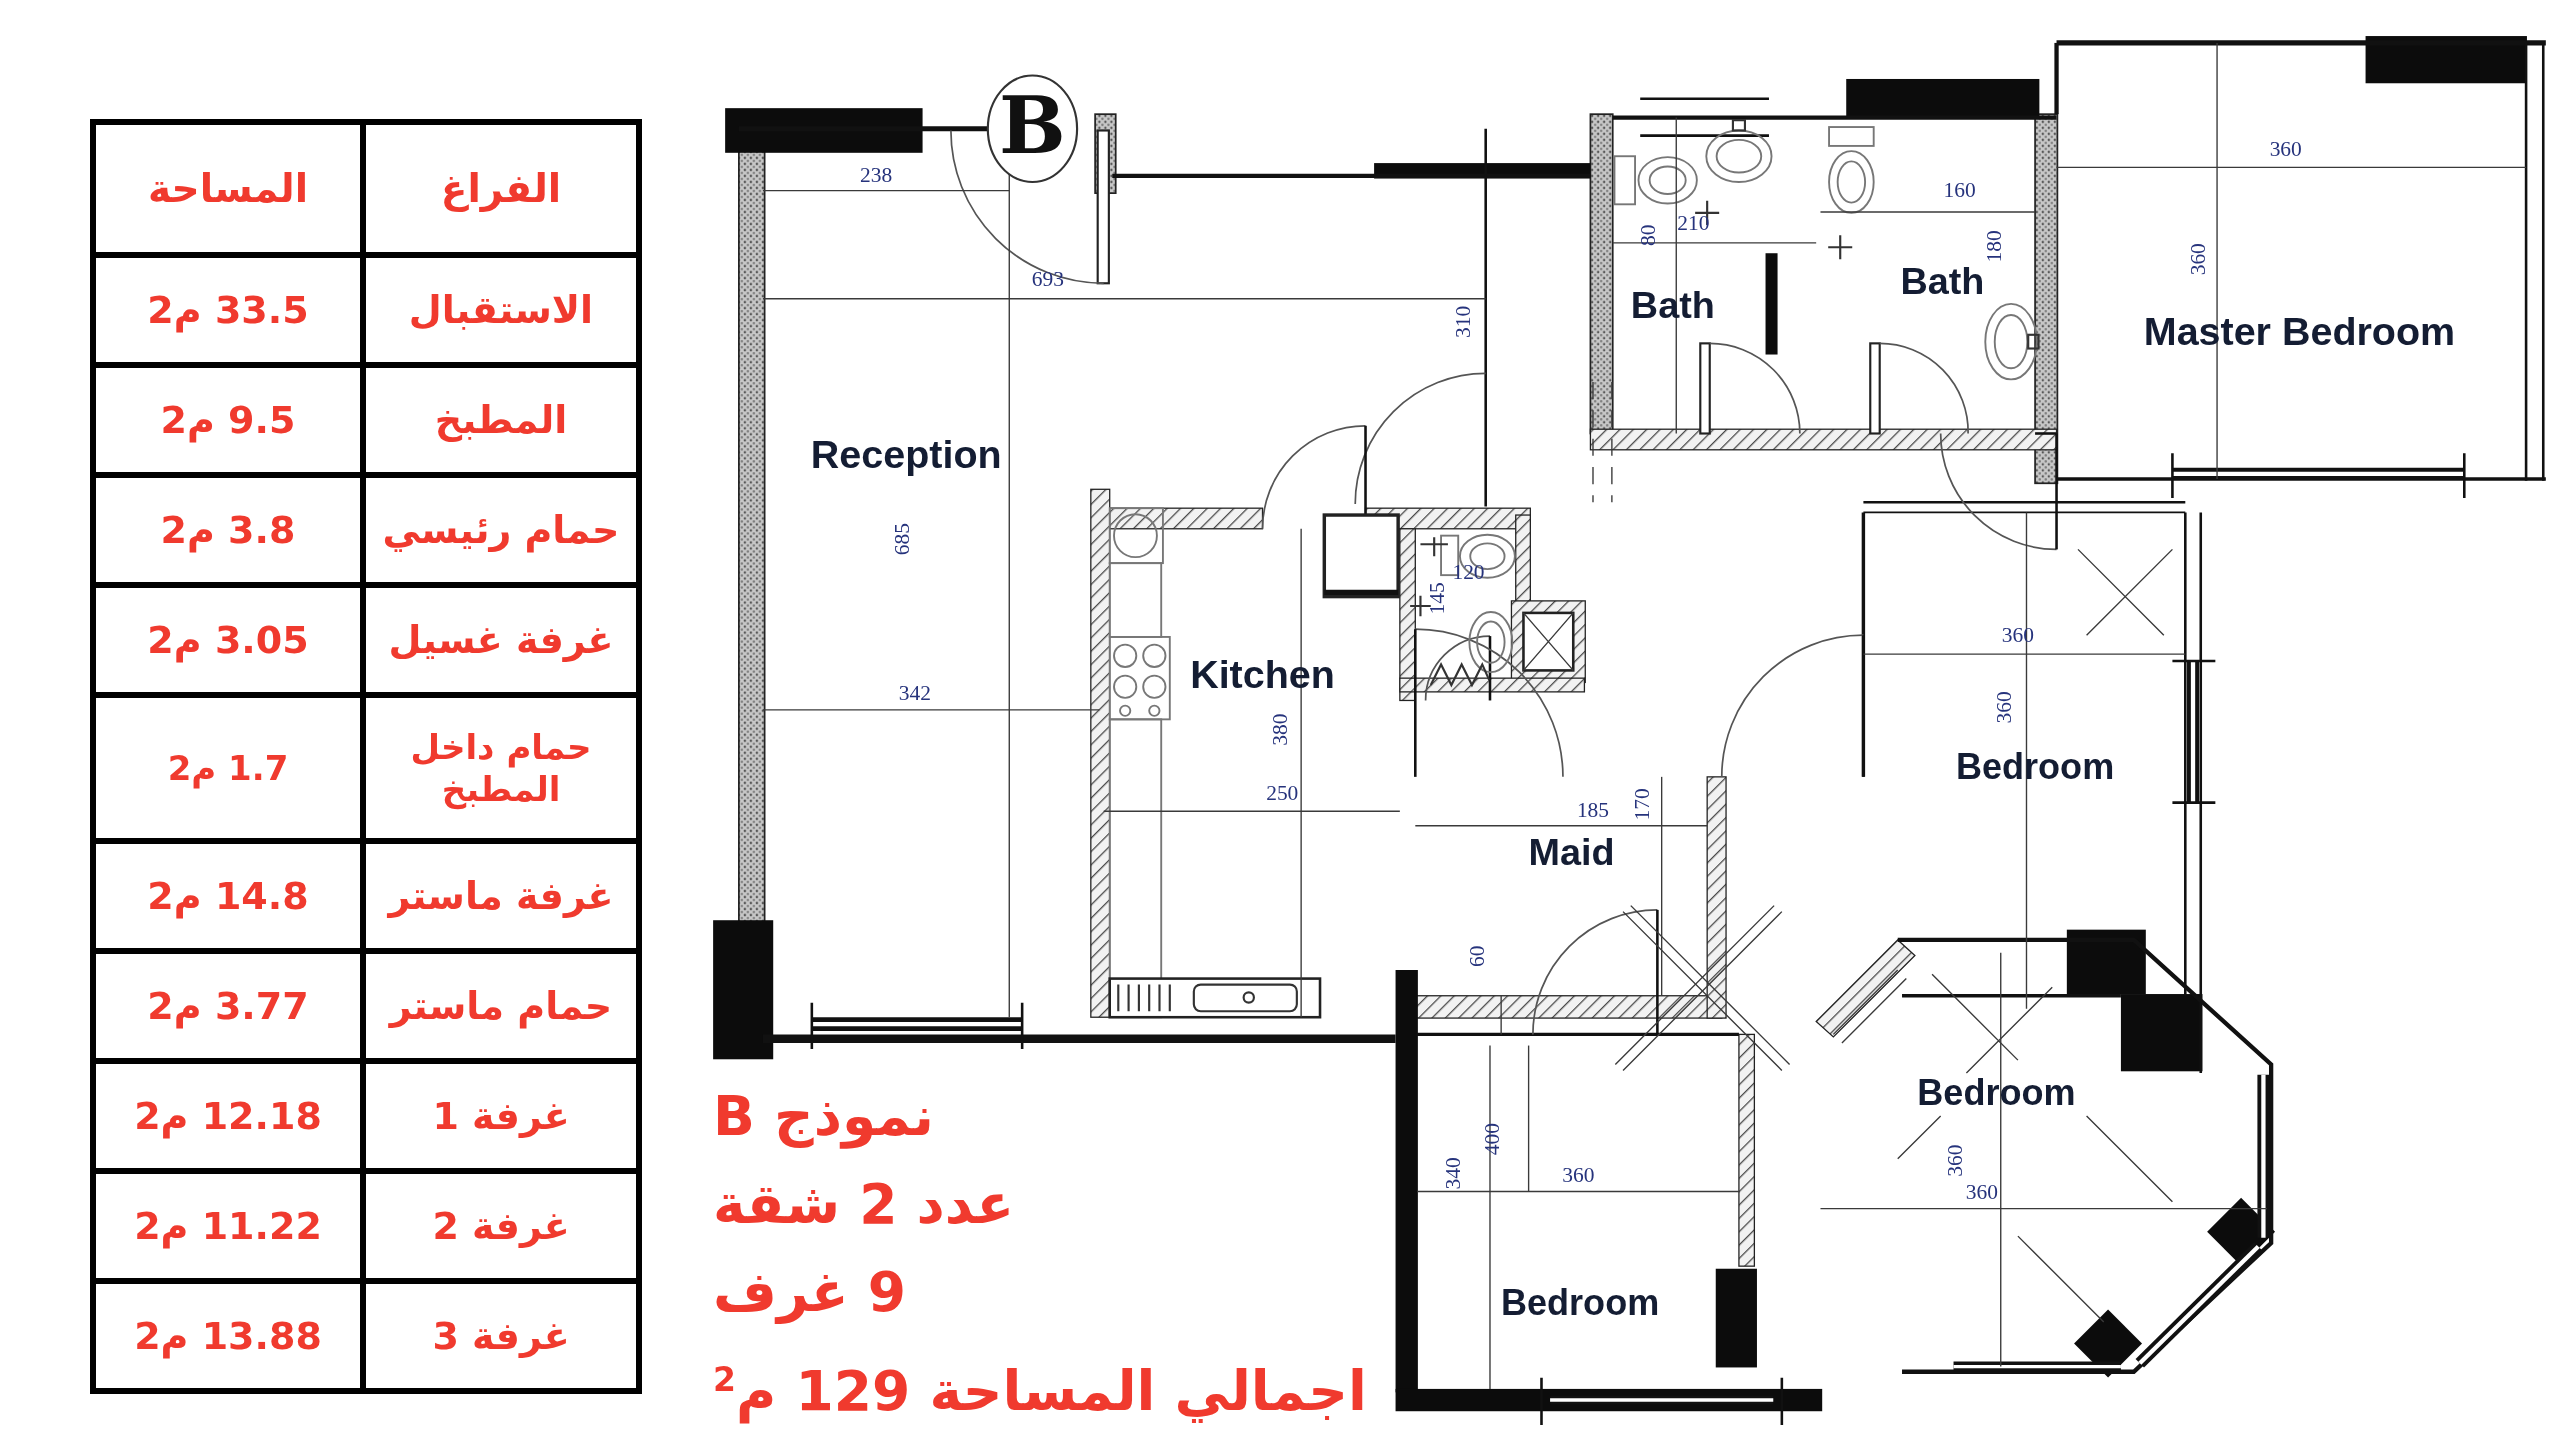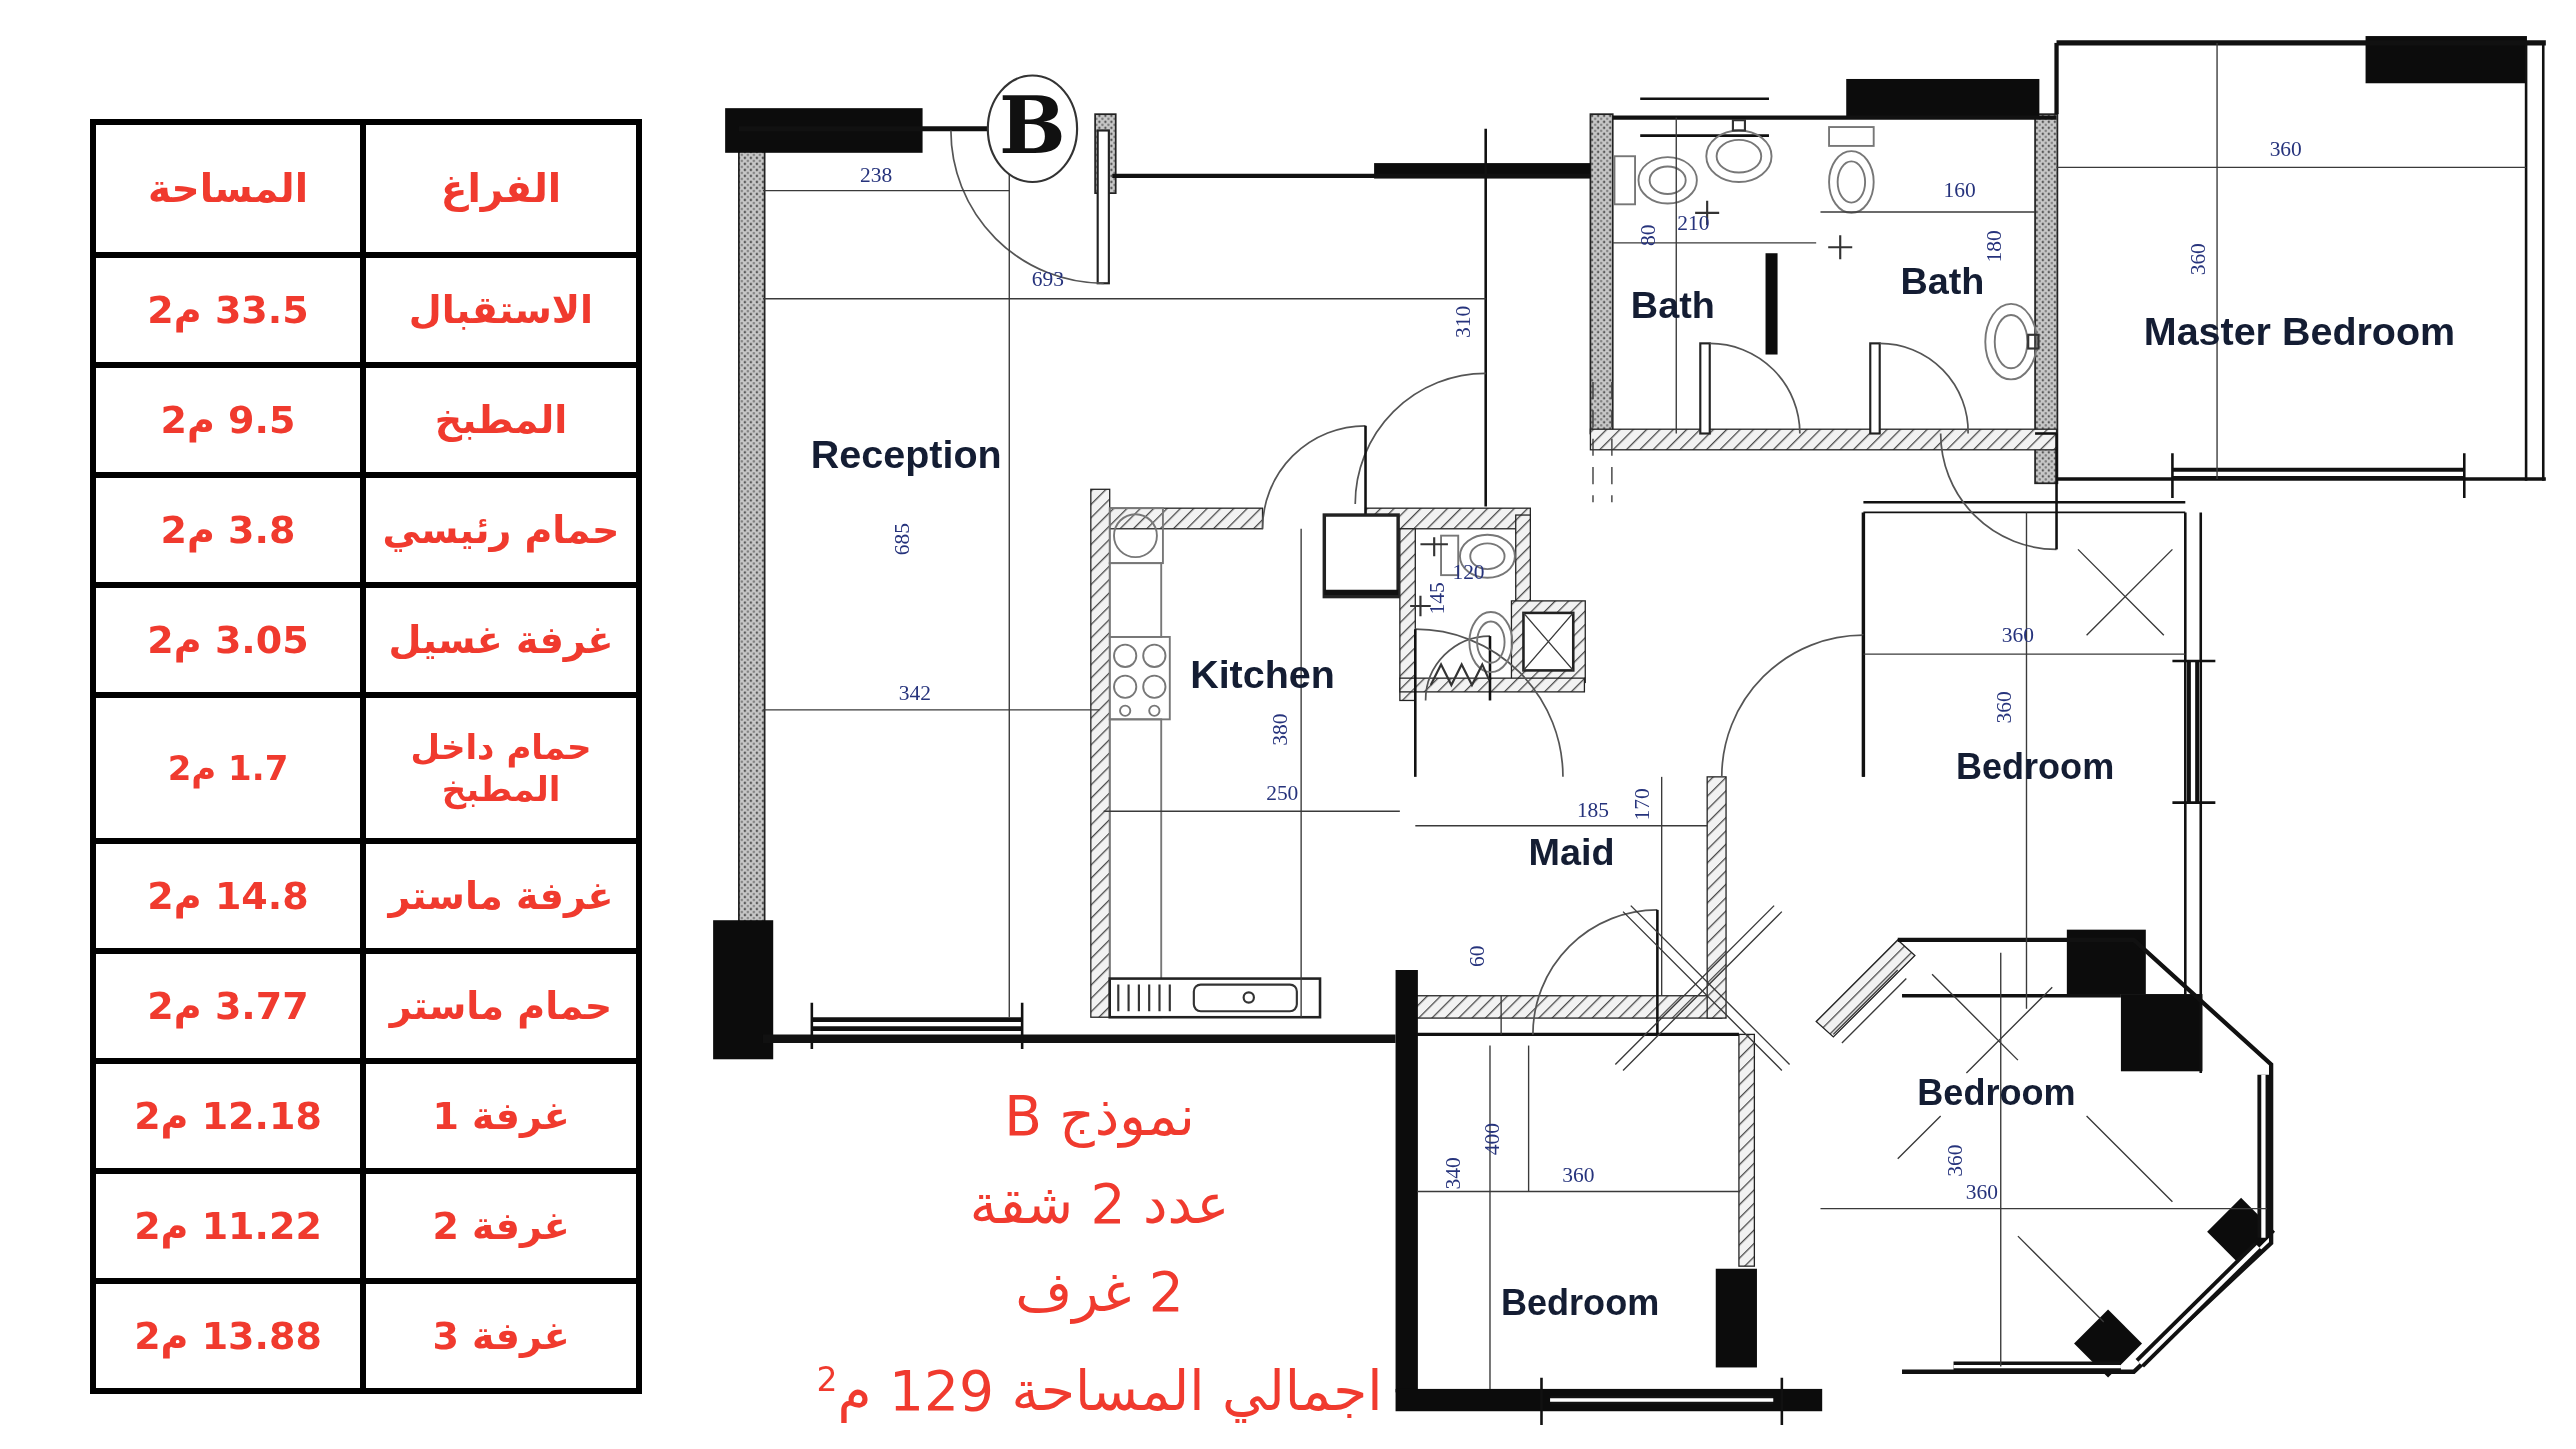--- a/index.html
+++ b/index.html
@@ -12,22 +12,22 @@
   .area-table{position:absolute;left:90px;top:94px;border-collapse:collapse;table-layout:fixed;margin-top:25px;}
   .area-table td{border:6px solid #000;text-align:center;vertical-align:middle;
                  color:var(--red);font-weight:bold;background:#fff;direction:rtl;
                  font-family:"DejaVu Sans",sans-serif;}
   .area-table .c-area{width:262px;}
   .area-table .c-room{width:268px;text-align:center;}
   .hdr td{height:125px;font-size:39px;}
   .row td{height:102px;font-size:38px;}
   .row-tall td{height:138px;font-size:34px;line-height:1.25;}
   
-  .notes{position:absolute;left:713px;top:1072px;width:773px;text-align:center;
-         color:var(--red);font-weight:normal;direction:rtl;}
+  .notes{position:absolute;left:713px;top:1072px;width:773px;text-align:left;
+         color:var(--red);font-weight:bold;direction:rtl;}
   .notes .nline{font-size:55px;line-height:88px;}
   .notes sup{font-size:33px;}
   
   svg.plan{position:absolute;left:713px;top:0;}
   .room-label{fill:var(--label);font-family:"Liberation Sans","DejaVu Sans",sans-serif;
               font-weight:bold;text-anchor:middle;}
   .dim{fill:var(--dim);font-family:"Liberation Serif","DejaVu Serif",serif;
        font-size:25px;text-anchor:middle;}
   .w{stroke:var(--wall);fill:none;}
   .thin{stroke:#3a3a3a;stroke-width:1.6;fill:none;}
@@ -86,21 +86,21 @@
     <tr class="row">
       <td>13.88 م2</td>
       <td>غرفة 3</td>
         </tr>
   </tbody>
     </table>
 
   <div class="notes">
     <div class="nline">نموذج B</div>
     <div class="nline">عدد 2 شقة</div>
-    <div class="nline">2 غرف</div>
+    <div class="nline">9 غرف</div>
     <div class="nline"><span>اجمالي المساحة 129 م</span><sup>2</sup></div>
   </div>
 
   <svg class="plan" width="1863" height="1449" viewBox="0 0 2170 1688">
     <defs>
       <pattern id="pg" width="7" height="7" patternUnits="userSpaceOnUse">
         <rect width="7" height="7" fill="#c7c7c7"></rect>
         <circle cx="2" cy="2" r="1.4" fill="#575757"></circle>
         <circle cx="5.5" cy="5.5" r="1.4" fill="#7a7a7a"></circle>
       </pattern>

